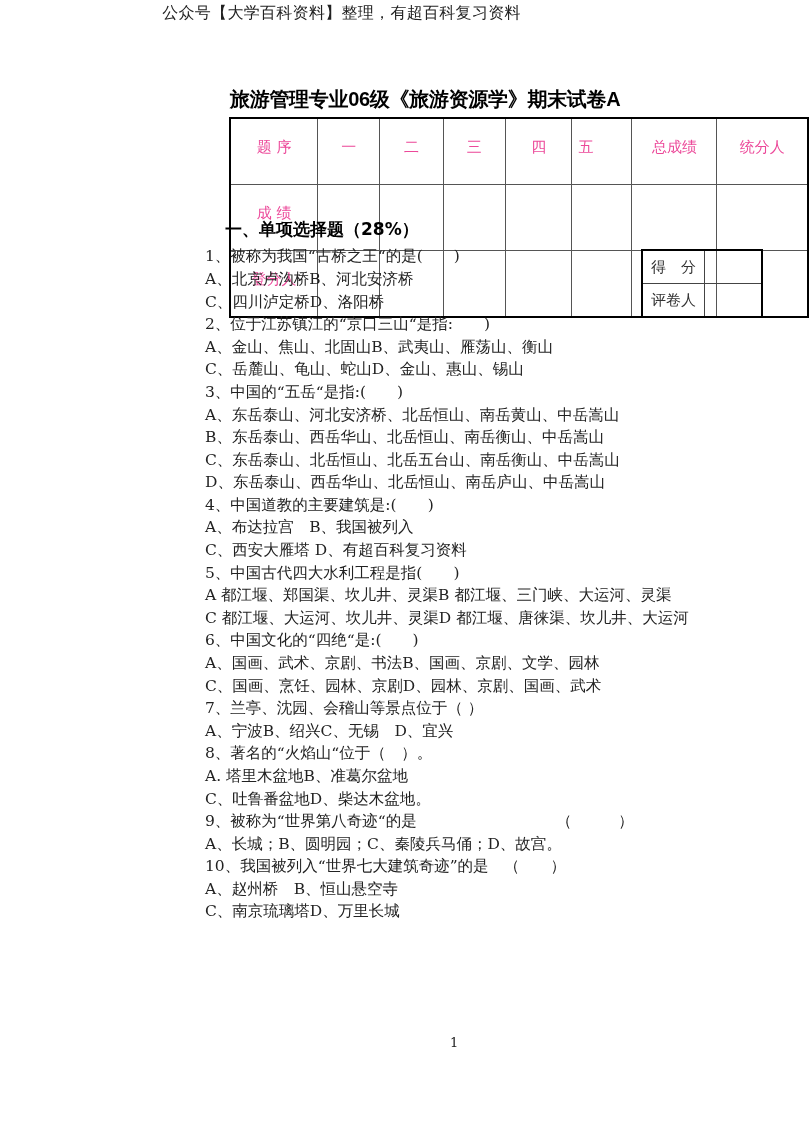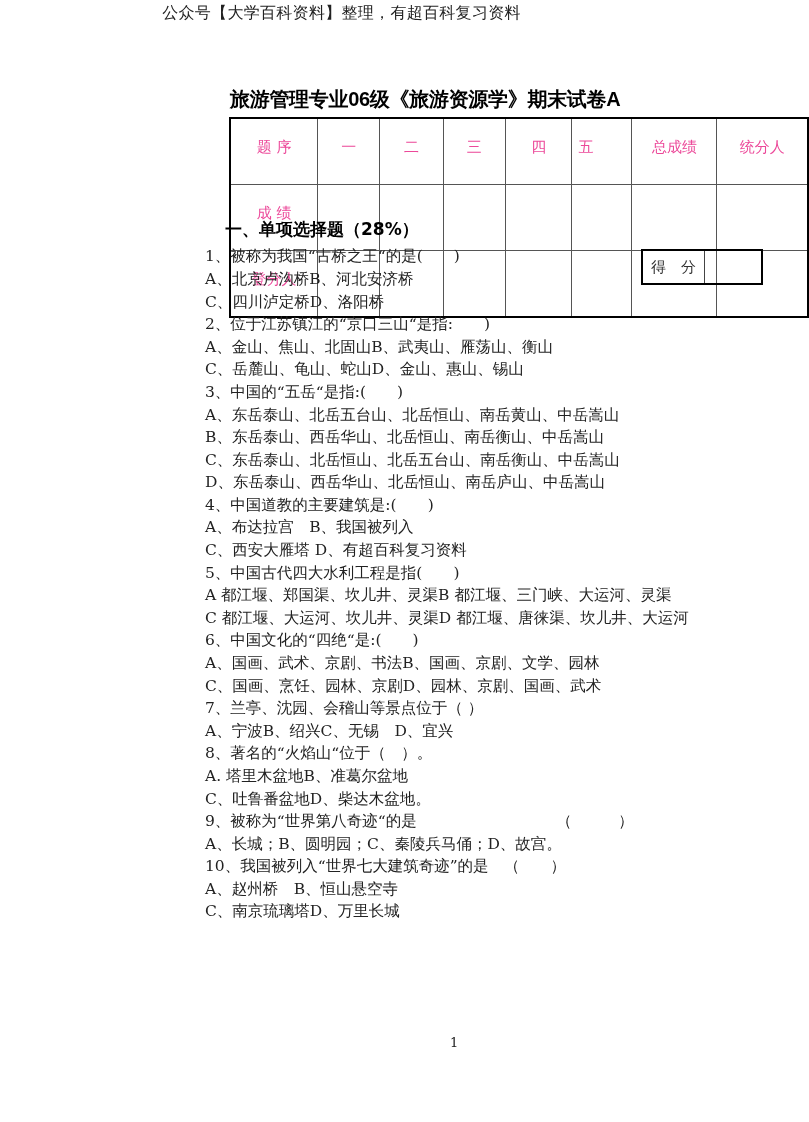--- a/index.html
+++ b/index.html
@@ -61,31 +61,35 @@
   </table>
 
 <div class="abs section-title">一、单项选择题（28%）</div>
 
 <table class="grader">
   <tbody>
       <tr>
     <td>得　分</td>
     <td class="v"></td>
   </tr>
+  <tr>
+    <td>评卷人</td>
+    <td class="v"></td>
+  </tr>
 </tbody>
   </table>
 
 <div class="abs q" style="top:245px">1、被称为我国“古桥之王“的是(　　)</div>
 <div class="abs q" style="top:268px">A、北京卢沟桥B、河北安济桥</div>
 <div class="abs q" style="top:291px">C、四川泸定桥D、洛阳桥</div>
 <div class="abs q" style="top:313px">2、位于江苏镇江的“京口三山“是指:　　)</div>
 <div class="abs q" style="top:336px">A、金山、焦山、北固山B、武夷山、雁荡山、衡山</div>
 <div class="abs q" style="top:358px">C、岳麓山、龟山、蛇山D、金山、惠山、锡山</div>
 <div class="abs q" style="top:381px">3、中国的“五岳“是指:(　　)</div>
-<div class="abs q" style="top:404px">A、东岳泰山、北岳五台山、北岳恒山、南岳黄山、中岳嵩山</div>
+<div class="abs q" style="top:404px">A、东岳泰山、河北安济桥、北岳恒山、南岳黄山、中岳嵩山</div>
 <div class="abs q" style="top:426px">B、东岳泰山、西岳华山、北岳恒山、南岳衡山、中岳嵩山</div>
 <div class="abs q" style="top:449px">C、东岳泰山、北岳恒山、北岳五台山、南岳衡山、中岳嵩山</div>
 <div class="abs q" style="top:471px">D、东岳泰山、西岳华山、北岳恒山、南岳庐山、中岳嵩山</div>
 <div class="abs q" style="top:494px">4、中国道教的主要建筑是:(　　)</div>
 <div class="abs q" style="top:516px">A、布达拉宫　B、我国被列入</div>
 <div class="abs q" style="top:539px">C、西安大雁塔 D、有超百科复习资料</div>
 <div class="abs q" style="top:562px">5、中国古代四大水利工程是指(　　)</div>
 <div class="abs q" style="top:584px">A 都江堰、郑国渠、坎儿井、灵渠B 都江堰、三门峡、大运河、灵渠</div>
 <div class="abs q" style="top:607px">C 都江堰、大运河、坎儿井、灵渠D 都江堰、唐徕渠、坎儿井、大运河</div>
 <div class="abs q" style="top:629px">6、中国文化的“四绝“是:(　　)</div>

